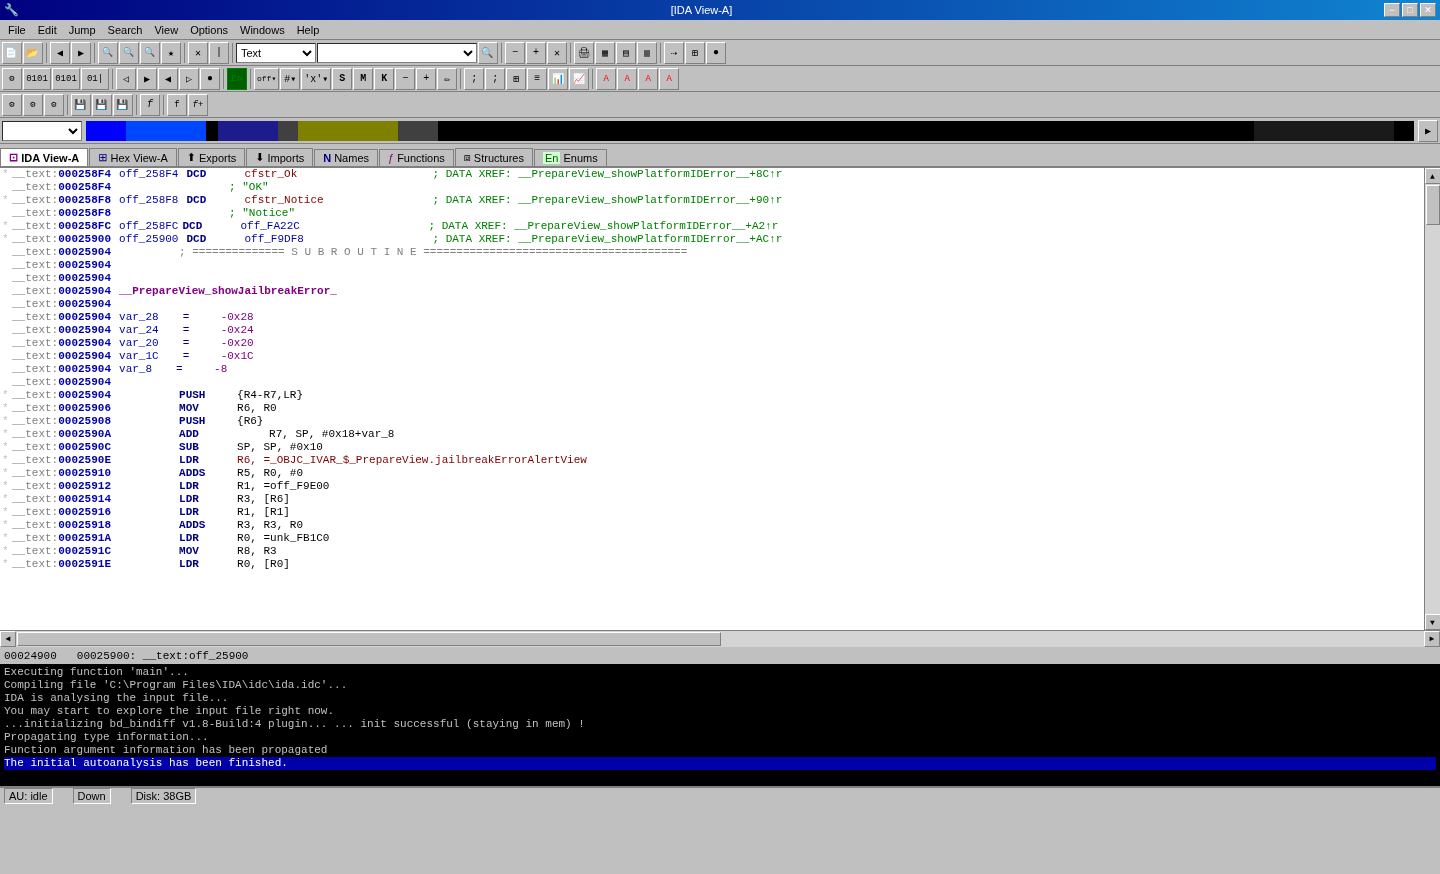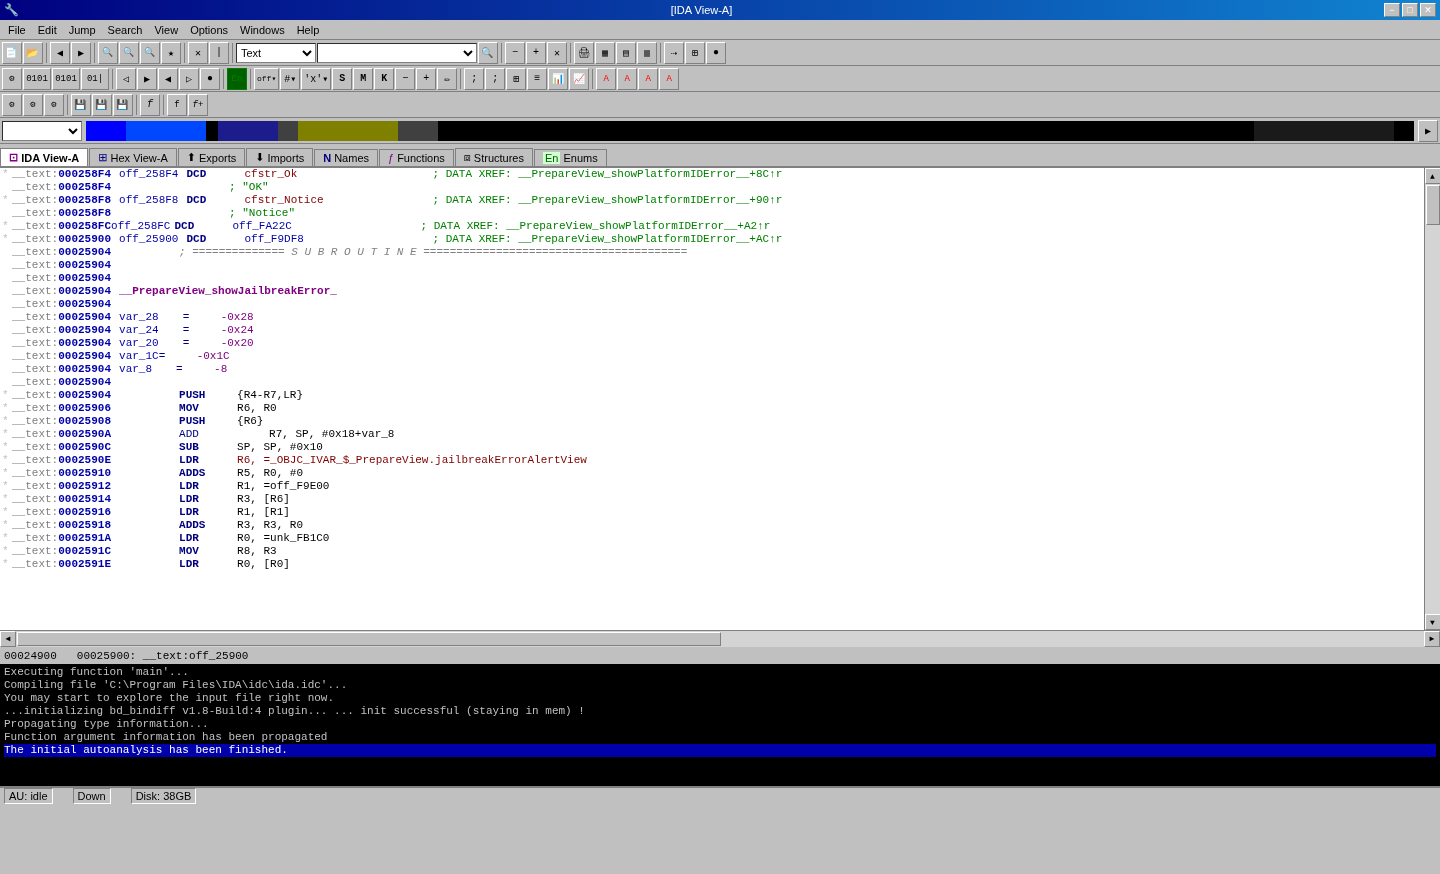--- a/index.html
+++ b/index.html
@@ -430,21 +430,21 @@
         <span style="color:#0000aa; font-weight:bold; margin-right:8px;">000258F8</span>
         <span style="min-width:60px; display:inline-block;"></span>
         <span style="min-width:50px; display:inline-block;"></span>
         <span style="color:#008000;">; "Notice"</span>
       </div>
       <div class="code-line">
         <span class="dot" style="color:#c0c0c0; margin-right:2px;">*</span>
         <span style="color:#808080;">__</span>
         <span style="color:#808080;">text</span>
         <span style="color:#808080;">:</span>
-        <span style="color:#0000aa; font-weight:bold; margin-right:0;">000258FC</span>
+        <span style="color:#0000aa; font-weight:bold; margin-right:8px;">000258FC</span>
         <span style="color:#0000aa; margin-right:4px;">off_258FC</span>
         <span style="color:#000080; font-weight:bold; min-width:50px; margin-right:8px;">DCD</span>
         <span style="color:#0000aa; min-width:180px; margin-right:8px;">off_FA22C</span>
         <span style="color:#008000;">; DATA XREF: __PrepareView_showPlatformIDError__+A2↑r</span>
       </div>
       <div class="code-line">
         <span class="dot" style="color:#c0c0c0; margin-right:2px;">*</span>
         <span style="color:#808080;">__</span>
         <span style="color:#808080;">text</span>
         <span style="color:#808080;">:</span>
@@ -454,21 +454,21 @@
         <span style="color:#0000aa; min-width:180px; margin-right:8px;">off_F9DF8</span>
         <span style="color:#008000;">; DATA XREF: __PrepareView_showPlatformIDError__+AC↑r</span>
       </div>
       <div class="code-line">
         <span class="dot">&nbsp;</span>
         <span style="color:#808080;">__</span>
         <span style="color:#808080;">text</span>
         <span style="color:#808080;">:</span>
         <span style="color:#0000aa; font-weight:bold; margin-right:8px;">00025904</span>
         <span style="min-width:60px; display:inline-block;"></span>
-        <span style="color:#808080;font-style:italic;">; ==============&nbsp;S U B R O U T I N E&nbsp;========================================</span>
+        <span style="color:#808080;">; ==============&nbsp;S U B R O U T I N E&nbsp;========================================</span>
       </div>
       <div class="code-line">
         <span class="dot">&nbsp;</span>
         <span style="color:#808080;">__</span>
         <span style="color:#808080;">text</span>
         <span style="color:#808080;">:</span>
         <span style="color:#0000aa; font-weight:bold; margin-right:8px;">00025904</span>
         <span style="min-width:60px; display:inline-block;"></span>
         <span style="min-width:50px; display:inline-block;"></span>
       </div>
@@ -528,21 +528,21 @@
         <span style="color:#0000aa; margin-right:24px;">var_20</span>
         <span style="color:#000080; min-width:30px; margin-right:8px;">=</span>
         <span style="color:#800080; min-width:80px; margin-right:8px;">-0x20</span>
       </div>
       <div class="code-line">
         <span class="dot">&nbsp;</span>
         <span style="color:#808080;">__</span>
         <span style="color:#808080;">text</span>
         <span style="color:#808080;">:</span>
         <span style="color:#0000aa; font-weight:bold; margin-right:8px;">00025904</span>
-        <span style="color:#0000aa; ">var_1C</span>
+        <span style="color:#0000aa; margin-right:24px;">var_1C</span>
         <span style="color:#000080; min-width:30px; margin-right:8px;">=</span>
         <span style="color:#800080; min-width:80px; margin-right:8px;">-0x1C</span>
       </div>
       <div class="code-line">
         <span class="dot">&nbsp;</span>
         <span style="color:#808080;">__</span>
         <span style="color:#808080;">text</span>
         <span style="color:#808080;">:</span>
         <span style="color:#0000aa; font-weight:bold; margin-right:8px;">00025904</span>
         <span style="color:#0000aa; margin-right:24px;">var_8</span>
@@ -588,21 +588,21 @@
         <span style="color:#000080; font-weight:bold; min-width:50px; margin-right:8px;">PUSH</span>
         <span style="color:#000; min-width:180px; margin-right:8px;">{R6}</span>
       </div>
       <div class="code-line">
         <span class="dot" style="color:#c0c0c0; margin-right:2px;">*</span>
         <span style="color:#808080;">__</span>
         <span style="color:#808080;">text</span>
         <span style="color:#808080;">:</span>
         <span style="color:#0000aa; font-weight:bold; margin-right:8px;">0002590A</span>
         <span style="min-width:60px; display:inline-block;"></span>
-        <span style="color:#000080; font-weight:normal; min-width:50px; margin-right:8px;">ADD</span>
+        <span style="color:#000080; font-weight:bold; min-width:50px; margin-right:8px;">ADD</span>
         <span style="color:#000; min-width:180px; margin-right:8px;padding-left:32px;">R7, SP, #0x18+var_8</span>
       </div>
       <div class="code-line">
         <span class="dot" style="color:#c0c0c0; margin-right:2px;">*</span>
         <span style="color:#808080;">__</span>
         <span style="color:#808080;">text</span>
         <span style="color:#808080;">:</span>
         <span style="color:#0000aa; font-weight:bold; margin-right:8px;">0002590C</span>
         <span style="min-width:60px; display:inline-block;"></span>
         <span style="color:#000080; font-weight:bold; min-width:50px; margin-right:8px;">SUB</span>
@@ -718,20 +718,21 @@
 
 <div id="addr-bar">
   <span>00024900</span>
   <span>00025900: __text:off_25900</span>
 </div>
 
 <div id="output-area">
 
 <div class="out-line">Executing function 'main'...</div>
     <div class="out-line">Compiling file 'C:\Program Files\IDA\idc\ida.idc'...</div>
+    <div class="out-line">IDA is analysing the input file...</div>
     <div class="out-line">You may start to explore the input file right now.</div>
     <div class="out-line">...initializing bd_bindiff v1.8-Build:4 plugin...  ... init successful (staying in mem) !</div>
     <div class="out-line">Propagating type information...</div>
     <div class="out-line">Function argument information has been propagated</div>
     <div class="out-line selected">The initial autoanalysis has been finished.</div>
   </div>
 
 <div id="status-bar">
   <div class="status-section">AU: idle</div>
   <div class="status-section">Down</div>

